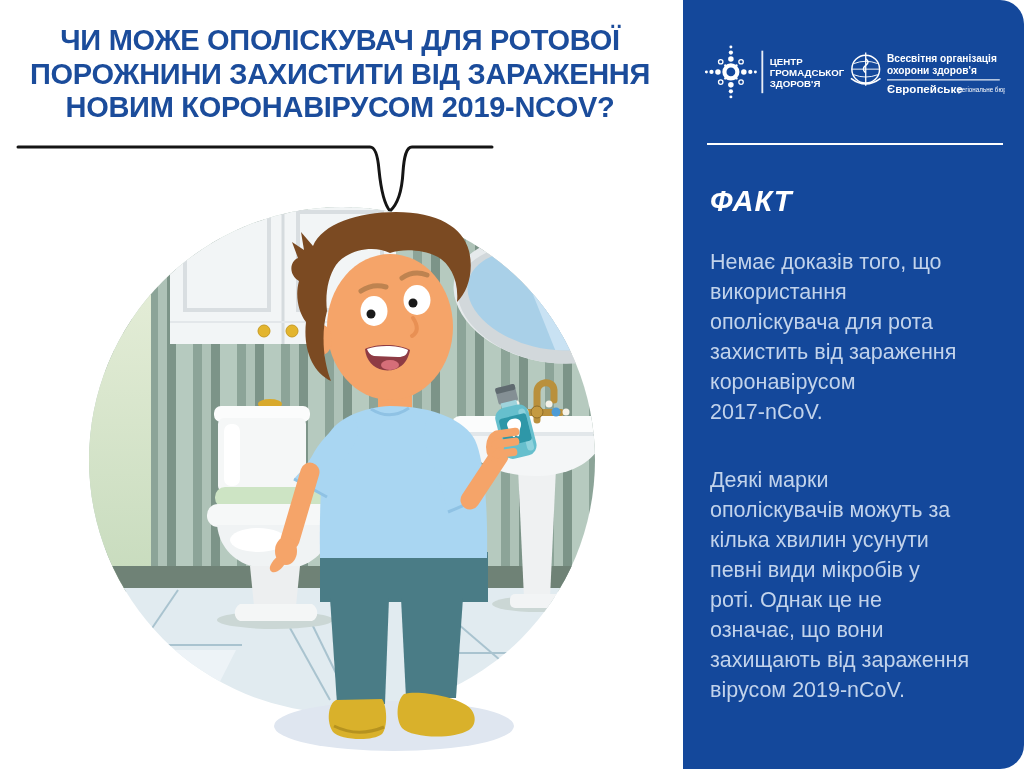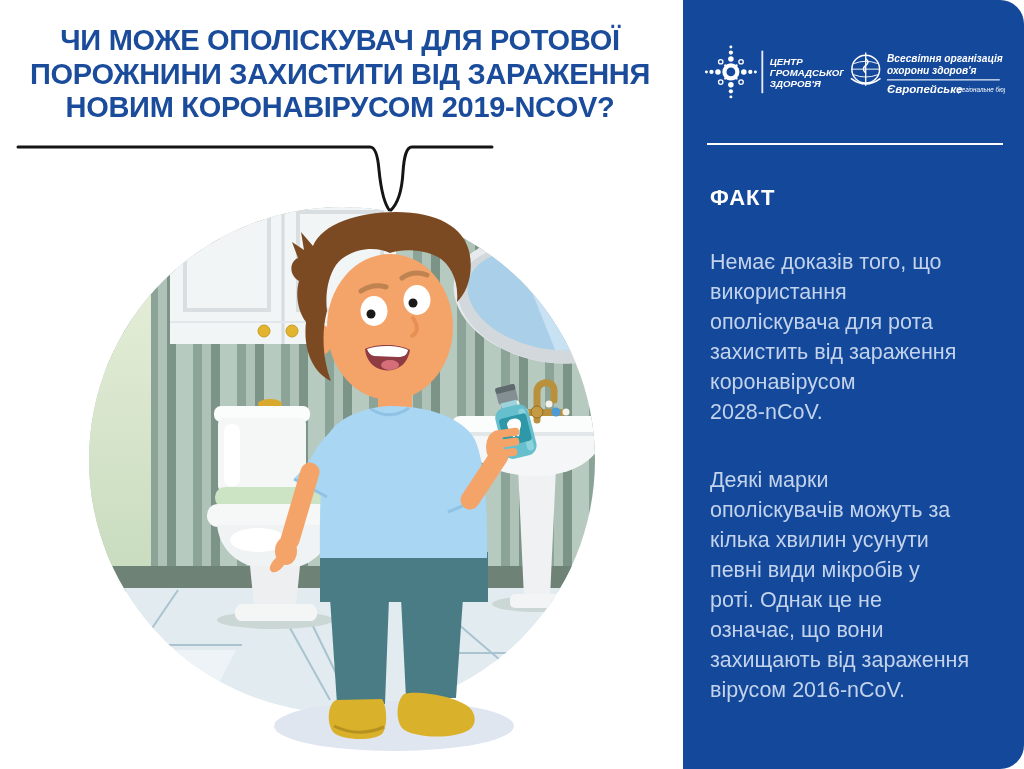--- a/index.html
+++ b/index.html
@@ -11,25 +11,25 @@
     position:absolute;left:18px;top:24px;width:644px;
     text-align:center;color:#1B4C9B;font-weight:bold;
     font-size:29px;line-height:1.16;letter-spacing:-0.3px;
     white-space:pre-line;
   }
   .scene{position:absolute;left:0;top:0;width:1024px;height:769px;}
   .panel{
     position:absolute;left:683px;top:0;width:341px;height:769px;
     background:#14489B;color:#fff;
   }
-  .logos{position:absolute;left:22px;top:36px;width:300px;height:70px;display:flex;gap:6px;font-style:italic;}
+  .logos{position:absolute;left:22px;top:36px;width:300px;height:70px;display:flex;gap:6px;}
   .rule{position:absolute;left:24px;top:143px;width:296px;height:2px;background:#ffffff;}
   .fact{
-    position:absolute;left:27px;top:185px;font-size:22px;font-weight:bold;
-    letter-spacing:1px;color:#ffffff;
+    position:absolute;left:27px;top:185px;font-size:29px;font-weight:bold;
+    letter-spacing:1px;color:#ffffff;font-style:italic;
   }
   .para{
     position:absolute;left:27px;width:302px;color:#C2D3EB;
     font-size:21.5px;line-height:30px;font-weight:normal;white-space:pre-line;
   }
   .p1{top:247px;}
   .p2{top:465px;}
   svg text{font-family:"Liberation Sans",sans-serif;}
 </style>
 </head>
@@ -259,24 +259,24 @@
       </svg>
     </div>
 
     <div class="rule"></div>
     <div class="fact">ФАКТ</div>
     <div class="para p1">Немає доказів того, що
 використання
 ополіскувача для рота
 захистить від зараження
 коронавірусом
-2028-nCoV.</div>
+2017-nCoV.</div>
     <div class="para p2">Деякі марки
 ополіскувачів можуть за
 кілька хвилин усунути
 певні види мікробів у
 роті. Однак це не
 означає, що вони
 захищають від зараження
-вірусом 2016-nCoV.</div>
+вірусом 2019-nCoV.</div>
   </div>
 
 </div>
 
 </body></html>

